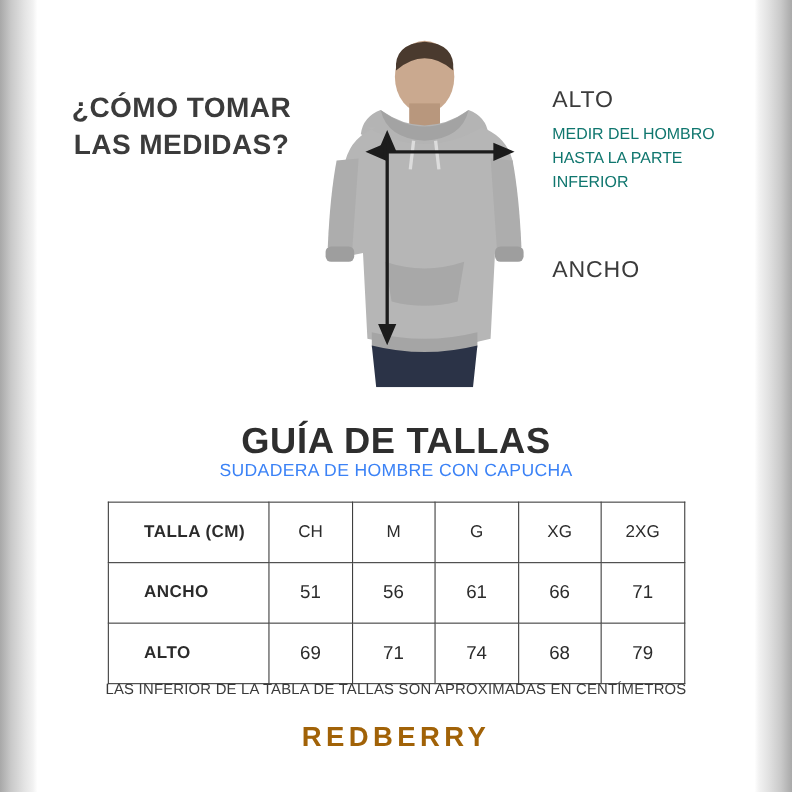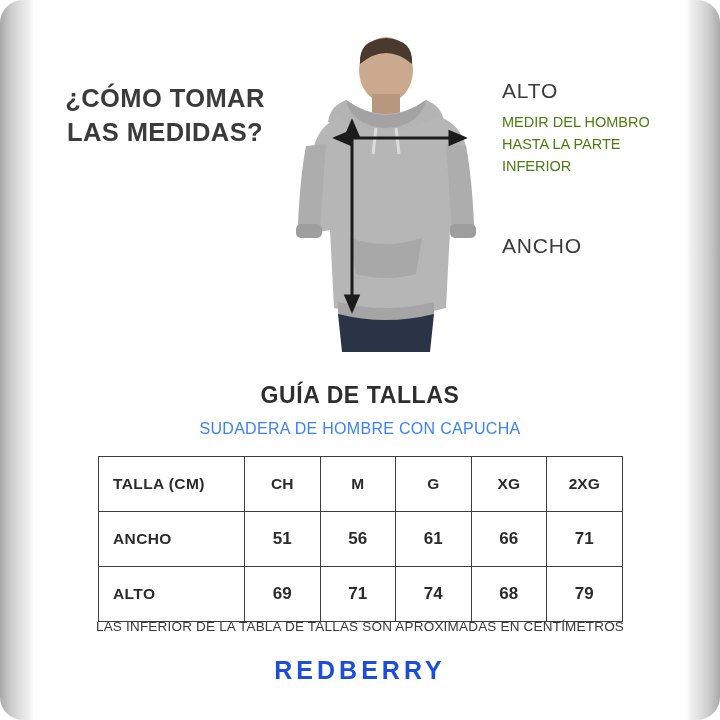--- a/index.html
+++ b/index.html
@@ -14,21 +14,20 @@
     overflow: hidden;
   }
   .page {
     position: relative;
     width: 720px;
     height: 720px;
     background: linear-gradient(to right,
         #a8a8a8 0px, #c9c9c9 10px, #e3e3e3 22px, #f2f2f2 30px,
         #ffffff 34px, #ffffff 686px,
         #f2f2f2 690px, #e3e3e3 698px, #c9c9c9 710px, #a9a9a9 720px);
-    border-radius: 23px;
   }
   .sheet {
     position: absolute;
     left: 36px;
     top: 34px;
     width: 648px;
     height: 652px;
     background: #ffffff;
   }
 
@@ -66,21 +65,21 @@
   .right-block.alto { left: 466px; top: 45px; }
   .right-block.ancho { left: 466px; top: 200px; }
   .rb-title {
     color: #3b3b3b;
     font-size: 21px;
     font-weight: 400;
     letter-spacing: 0.8px;
     margin-bottom: 8px;
   }
   .rb-desc {
-    color: #4d7c0f;
+    color: #0f766e;
     font-size: 14.5px;
     line-height: 1.52;
   }
 
   
   .photo {
     position: absolute;
     left: 240px;
     top: 0px;
     width: 220px;
@@ -89,21 +88,21 @@
   .photo svg { display: block; }
 
   
   .guide-title {
     position: absolute;
     left: 0;
     top: 348px;
     width: 648px;
     text-align: center;
     color: #2e2e2e;
-    font-size: 23px;
+    font-size: 33px;
     font-weight: 700;
     letter-spacing: 0.6px;
   }
   .guide-sub {
     position: absolute;
     left: 0;
     top: 386px;
     width: 648px;
     text-align: center;
     color: #3b82f6;
@@ -121,32 +120,31 @@
   }
   table.sizes td {
     border: 1px solid #3f3f3f;
     height: 52px;
     text-align: center;
     color: #2b2b2b;
     font-size: 16px;
   }
   table.sizes td.rowhead {
     text-align: left;
-    padding-left: 14px;
+    padding-left: 32px;
     font-weight: 700;
     font-size: 15.5px;
     letter-spacing: 0.4px;
   }
   table.sizes td.colhead {
-    font-weight: 700;
+    font-weight: 400;
     font-size: 15.5px;
   }
   table.sizes td.val {
     font-size: 17px;
-    font-weight: bold;
   }
   col.c0 { width: 146px; }
   col.cx { width: 75.5px; }
 
   .table-note {
     position: absolute;
     left: 0;
     top: 585px;
     width: 648px;
     text-align: center;
@@ -266,15 +264,15 @@
           <td class="val">71</td>
           <td class="val">74</td>
           <td class="val">68</td>
           <td class="val">79</td>
         </tr>
       </tbody>
     </table>
 
     <div class="table-note">LAS INFERIOR DE LA TABLA DE TALLAS SON APROXIMADAS EN CENTÍMETROS</div>
 
-    <div class="brand" style="color: #1d4ed8;">REDBERRY</div>
+    <div class="brand" style="color: #a16207;">REDBERRY</div>
   </div>
 </div>
 
 </body></html>

